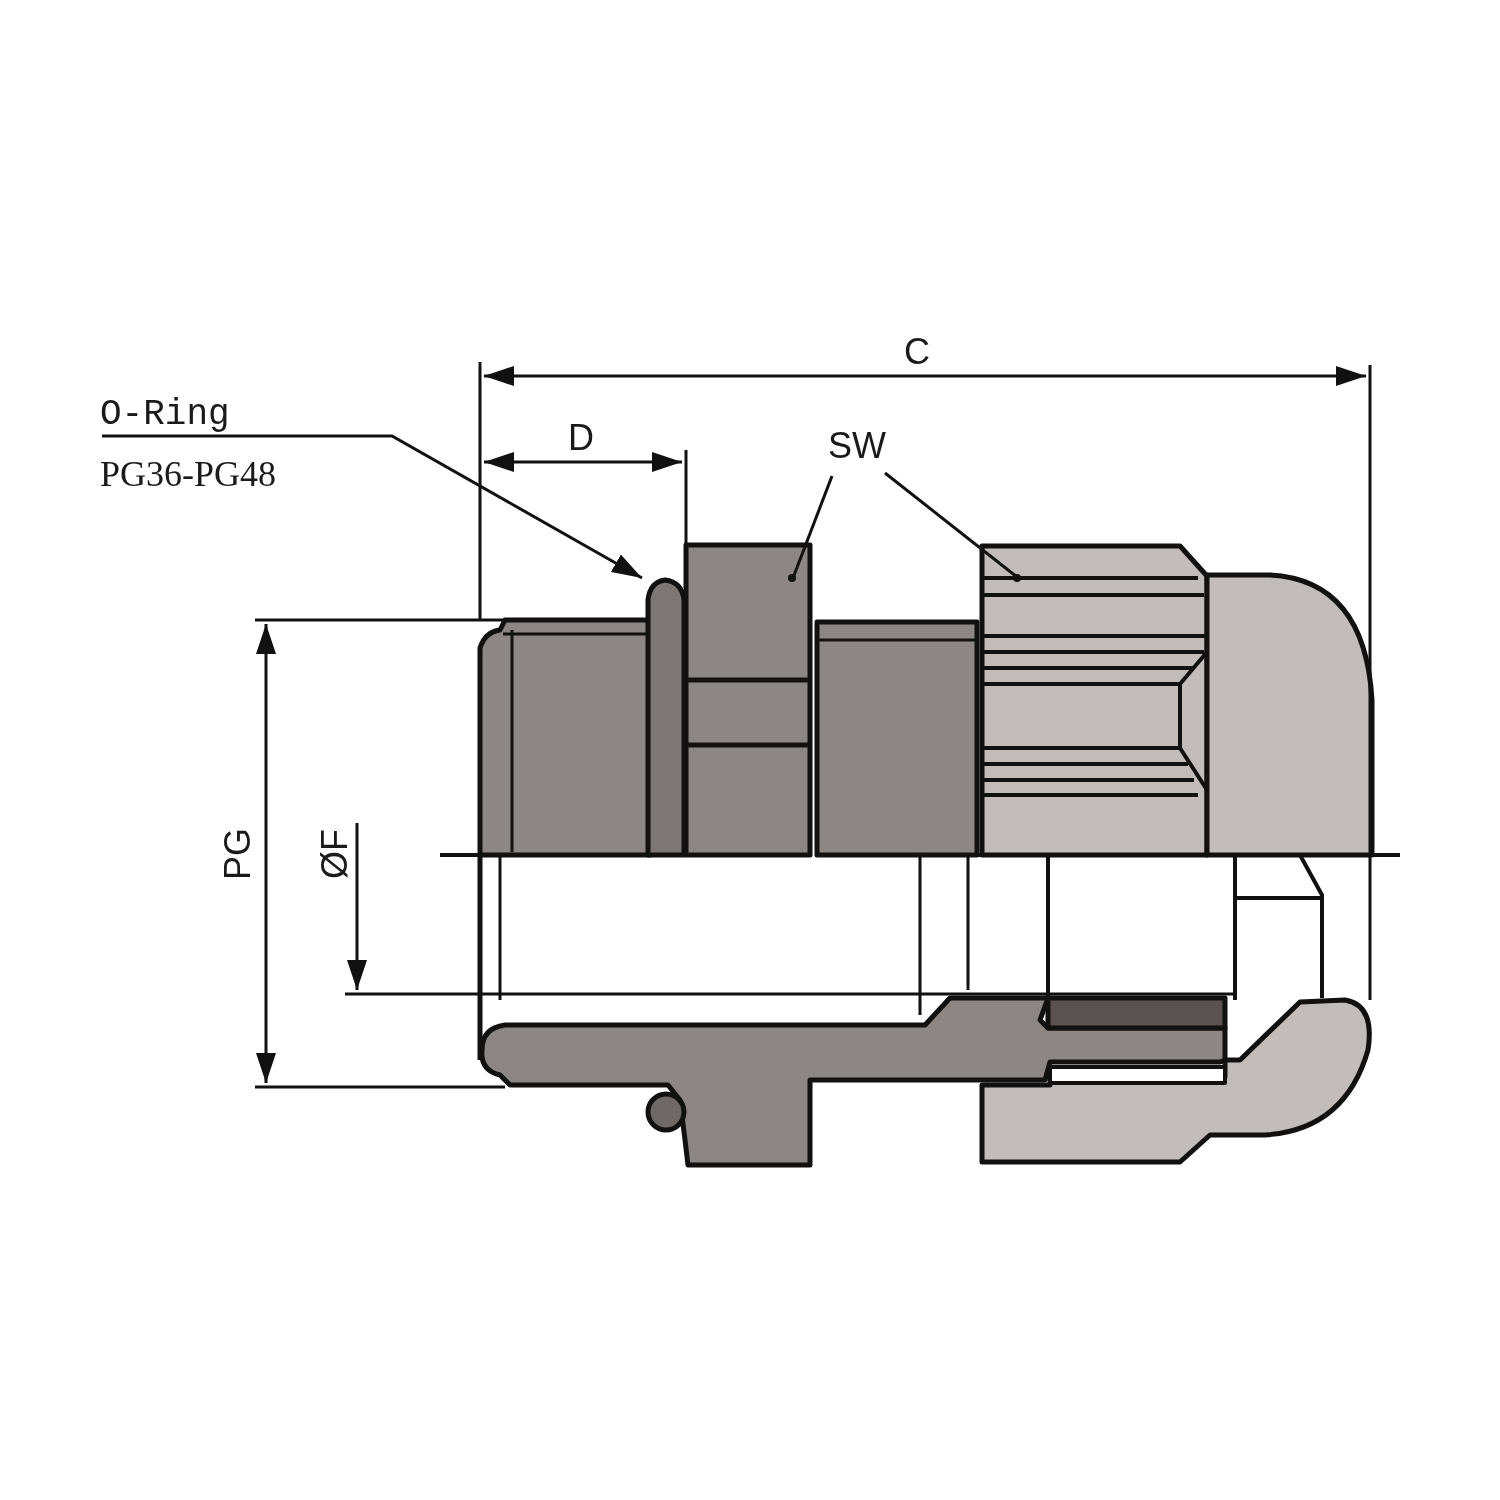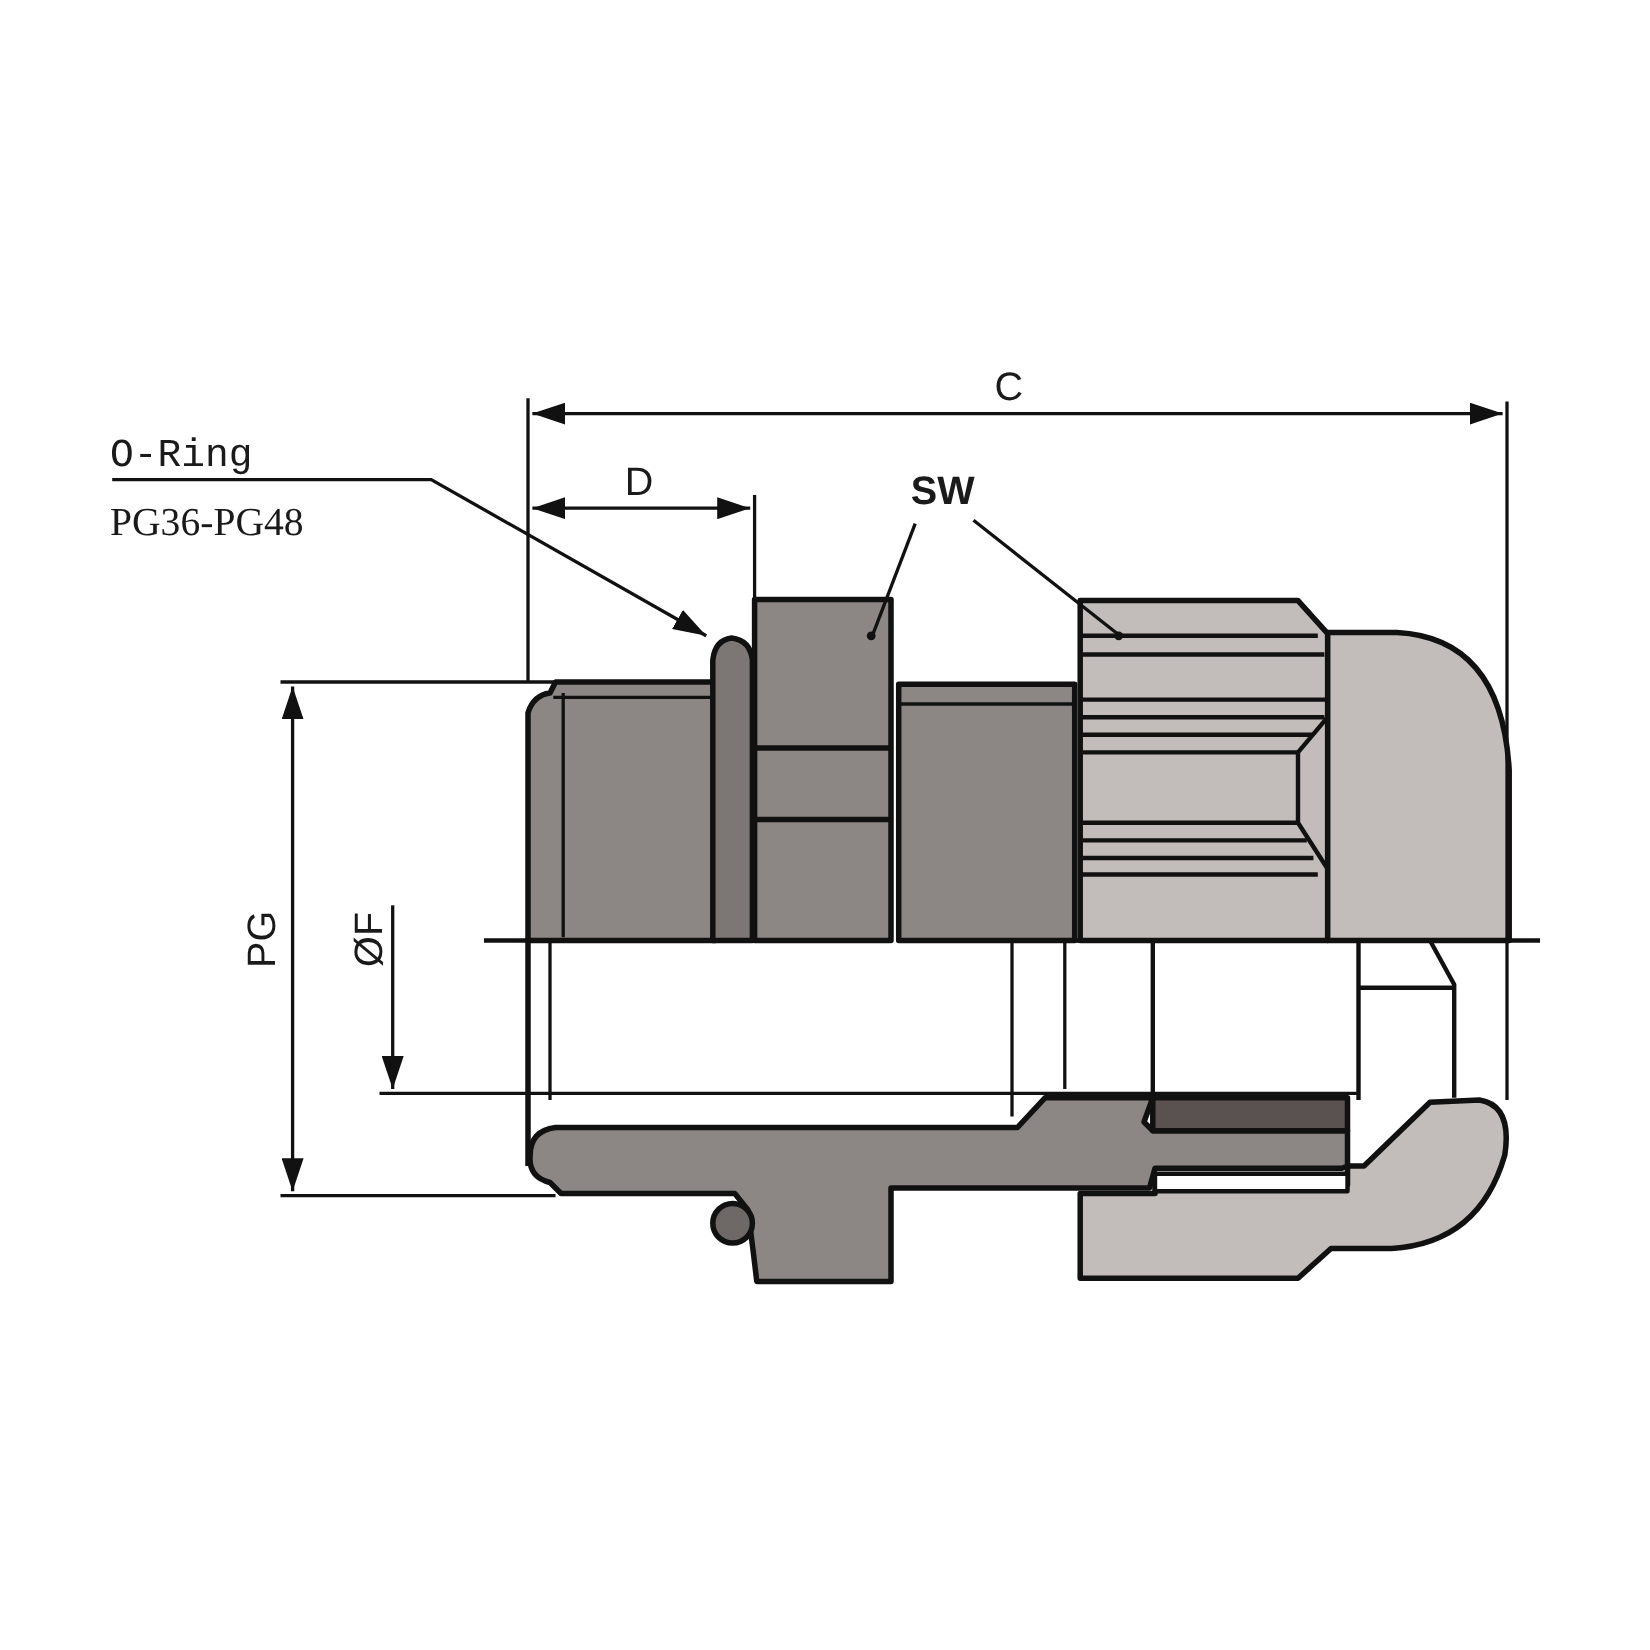--- a/index.html
+++ b/index.html
@@ -101,16 +101,16 @@
       <circle cx="1017" cy="578" r="4" fill="#111" stroke="none"></circle>
 
       <polyline points="102,436 392,436 642,578" stroke-width="3" marker-end="url(#arrBig)"></polyline>
     </g>
   </svg>
 
   <span class="lbl" style="left:100px; top:397px;font-family:Liberation Mono, monospace;">O-Ring</span>
   <span class="lbl" style="left:100px; top:456px;font-family:Liberation Serif, serif;">PG36-PG48</span>
   <span class="lbl" style="left:904px; top:334px;">C</span>
   <span class="lbl" style="left:568px; top:420px;">D</span>
-  <span class="lbl" style="left:828px; top:428px;font-weight:bold;">SW</span>
+  <span class="lbl" style="left:828px; top:428px;">SW</span>
   <span class="lbl lbl-v" style="left:212px; top:836px;">PG</span>
   <span class="lbl lbl-v" style="left:310px; top:836px;">ØF</span>
 </div>
 
 </body></html>

